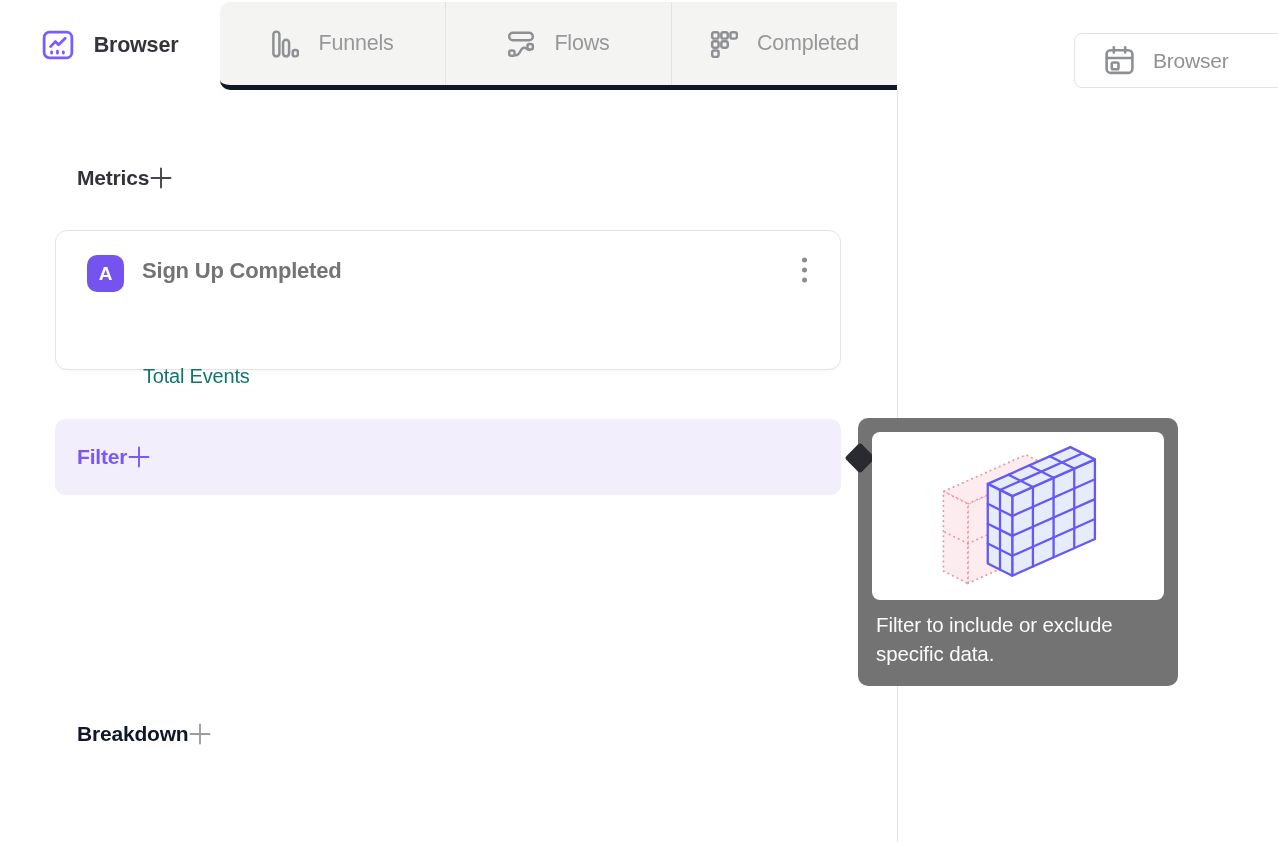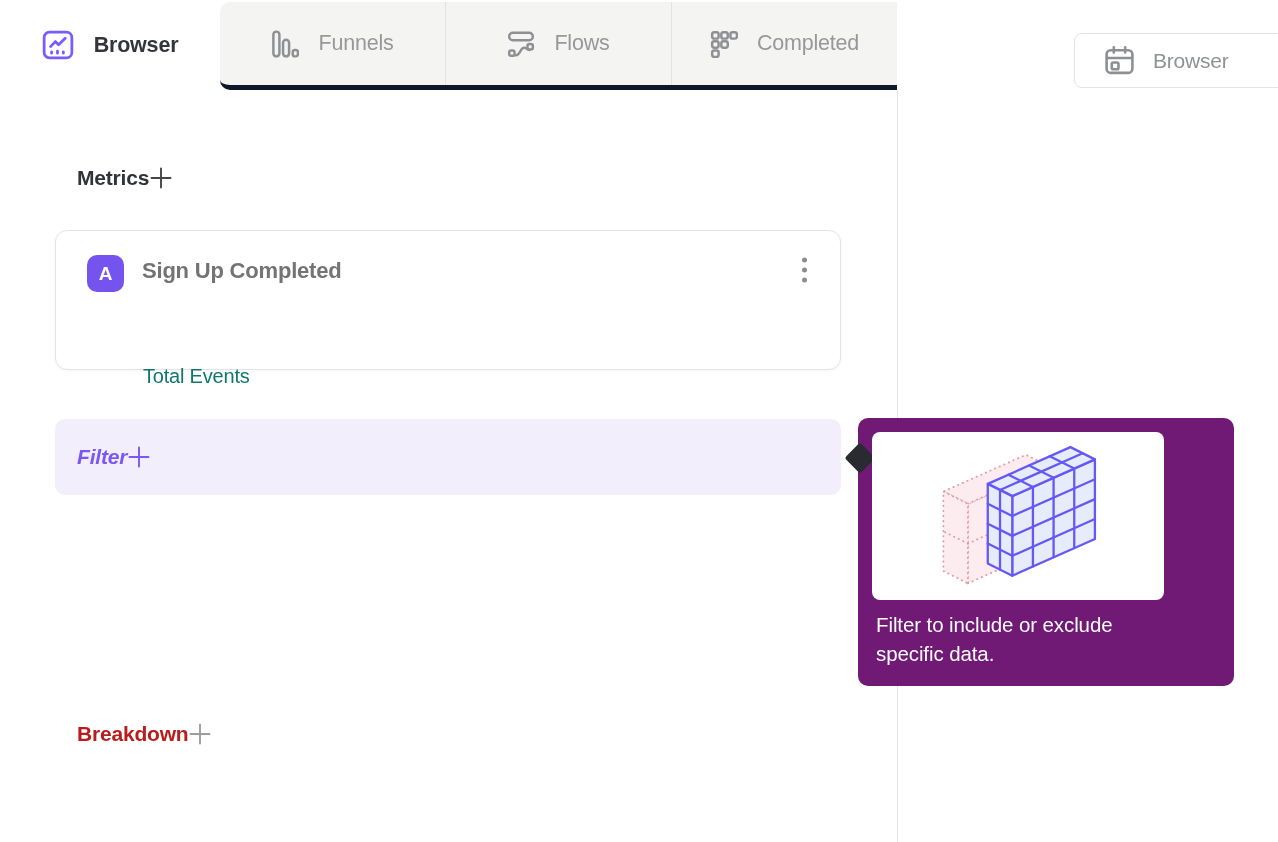--- a/index.html
+++ b/index.html
@@ -44,25 +44,25 @@
 
   .section-header {
     position:absolute; left:0; width:786px; height:56px;
     display:flex; align-items:center; justify-content:flex-start;
     padding:0 32px 0 22px; border-radius:10px;
   }
   .section-header .section-title { font-size:21px; font-weight:700; letter-spacing:-0.2px; }
   #metrics-header { top:60px; }
   #metrics-header .section-title { color:#32333a; }
   #metrics-header .plus { color:#45464c; }
-  #filter-header { top:329px; height:76px; background:#f2eefc;font-style:italic; }
+  #filter-header { top:329px; height:76px; background:#f2eefc; }
   #filter-header .section-title { color:#7a58f4; }
   #filter-header .plus { color:#7a58f4; }
   #breakdown-header { top:616px; }
-  #breakdown-header .section-title { color:#b91c1c; }
+  #breakdown-header .section-title { color:#0f172a; }
   #breakdown-header .plus { color:#9c9da0; }
   .plus { display:flex; align-items:center; cursor:pointer; }
 
   .card {
     position:absolute; left:0; width:786px; background:#ffffff;
     border:1px solid #e4e4e4; border-radius:12px;
     box-shadow:0 1px 3px rgba(0,0,0,0.04); cursor:pointer;
   }
   #metric-card { top:140px; height:140px; }
   #filter-card { top:423px; height:134px; }
@@ -81,22 +81,22 @@
   }
   .card-subtitle {
     position:absolute; left:87px; top:88px; font-size:20px; color:#0f766e; letter-spacing:-0.2px;margin-top:46px;
   }
   .clause { display:flex; }
   .clause .clause-value { margin-left:24px; }
   .kebab { position:absolute; right:30px; top:23px; cursor:pointer; padding:2px; }
 
   
   .tooltip {
-    position:absolute; left:858px; top:418px; width:376px; height:268px;
-    background:#701a75; border-radius:10px; z-index:5;
+    position:absolute; left:858px; top:418px; width:320px; height:268px;
+    background:#737373; border-radius:10px; z-index:5;
   }
   .tooltip-arrow {
     position:absolute; left:-9px; top:29px; width:22px; height:22px;
     background:#2a2b30; transform:rotate(45deg); border-radius:3px;
   }
   .tooltip-media {
     position:absolute; left:14px; top:14px; width:292px; height:168px;
     background:#ffffff; border-radius:8px;
     display:flex; align-items:center; justify-content:center;
   }

